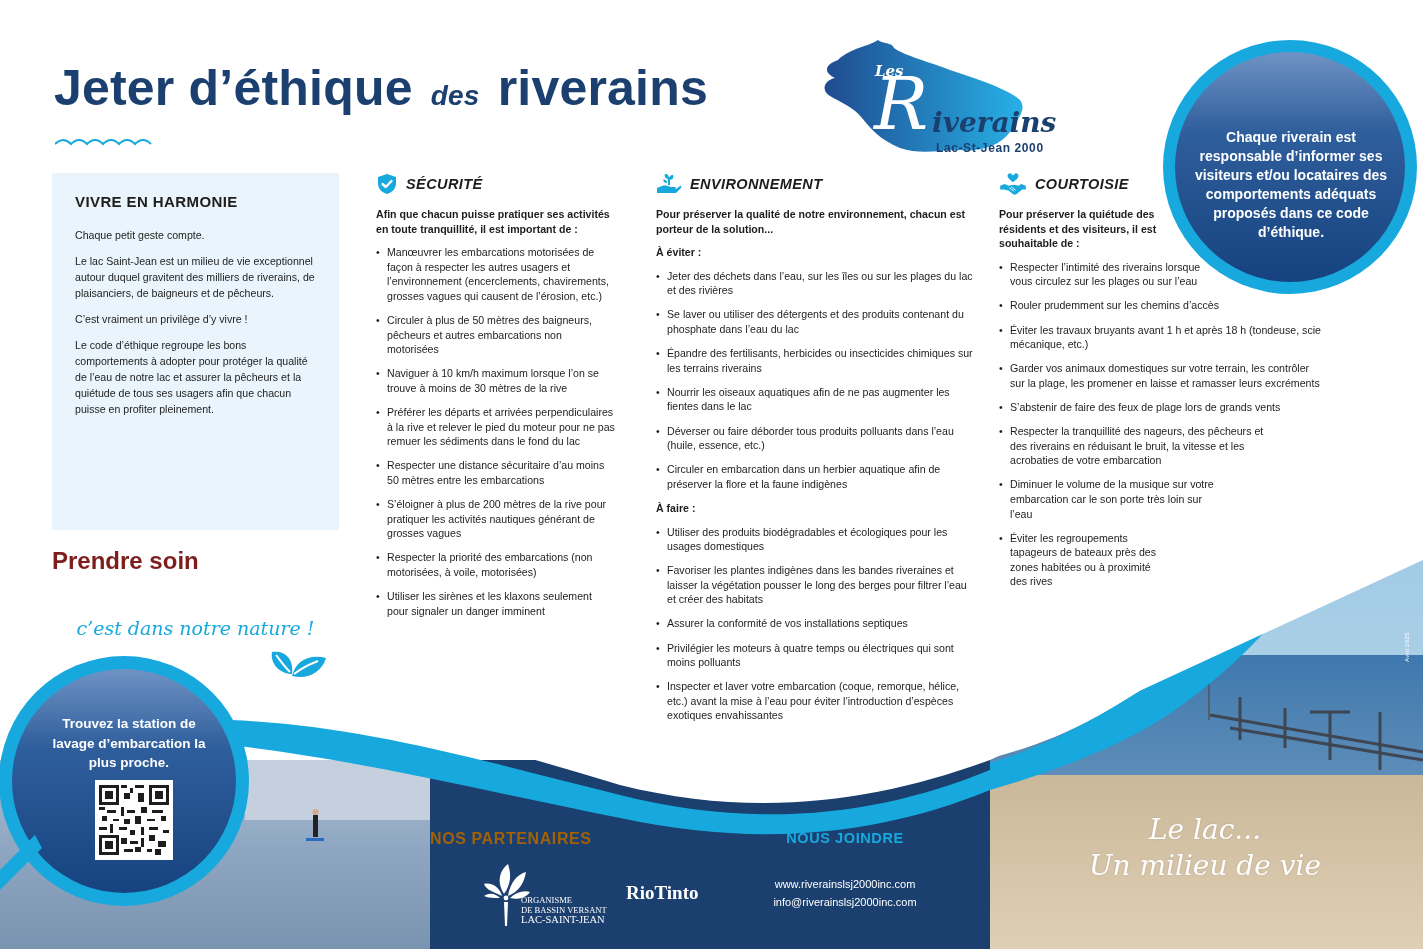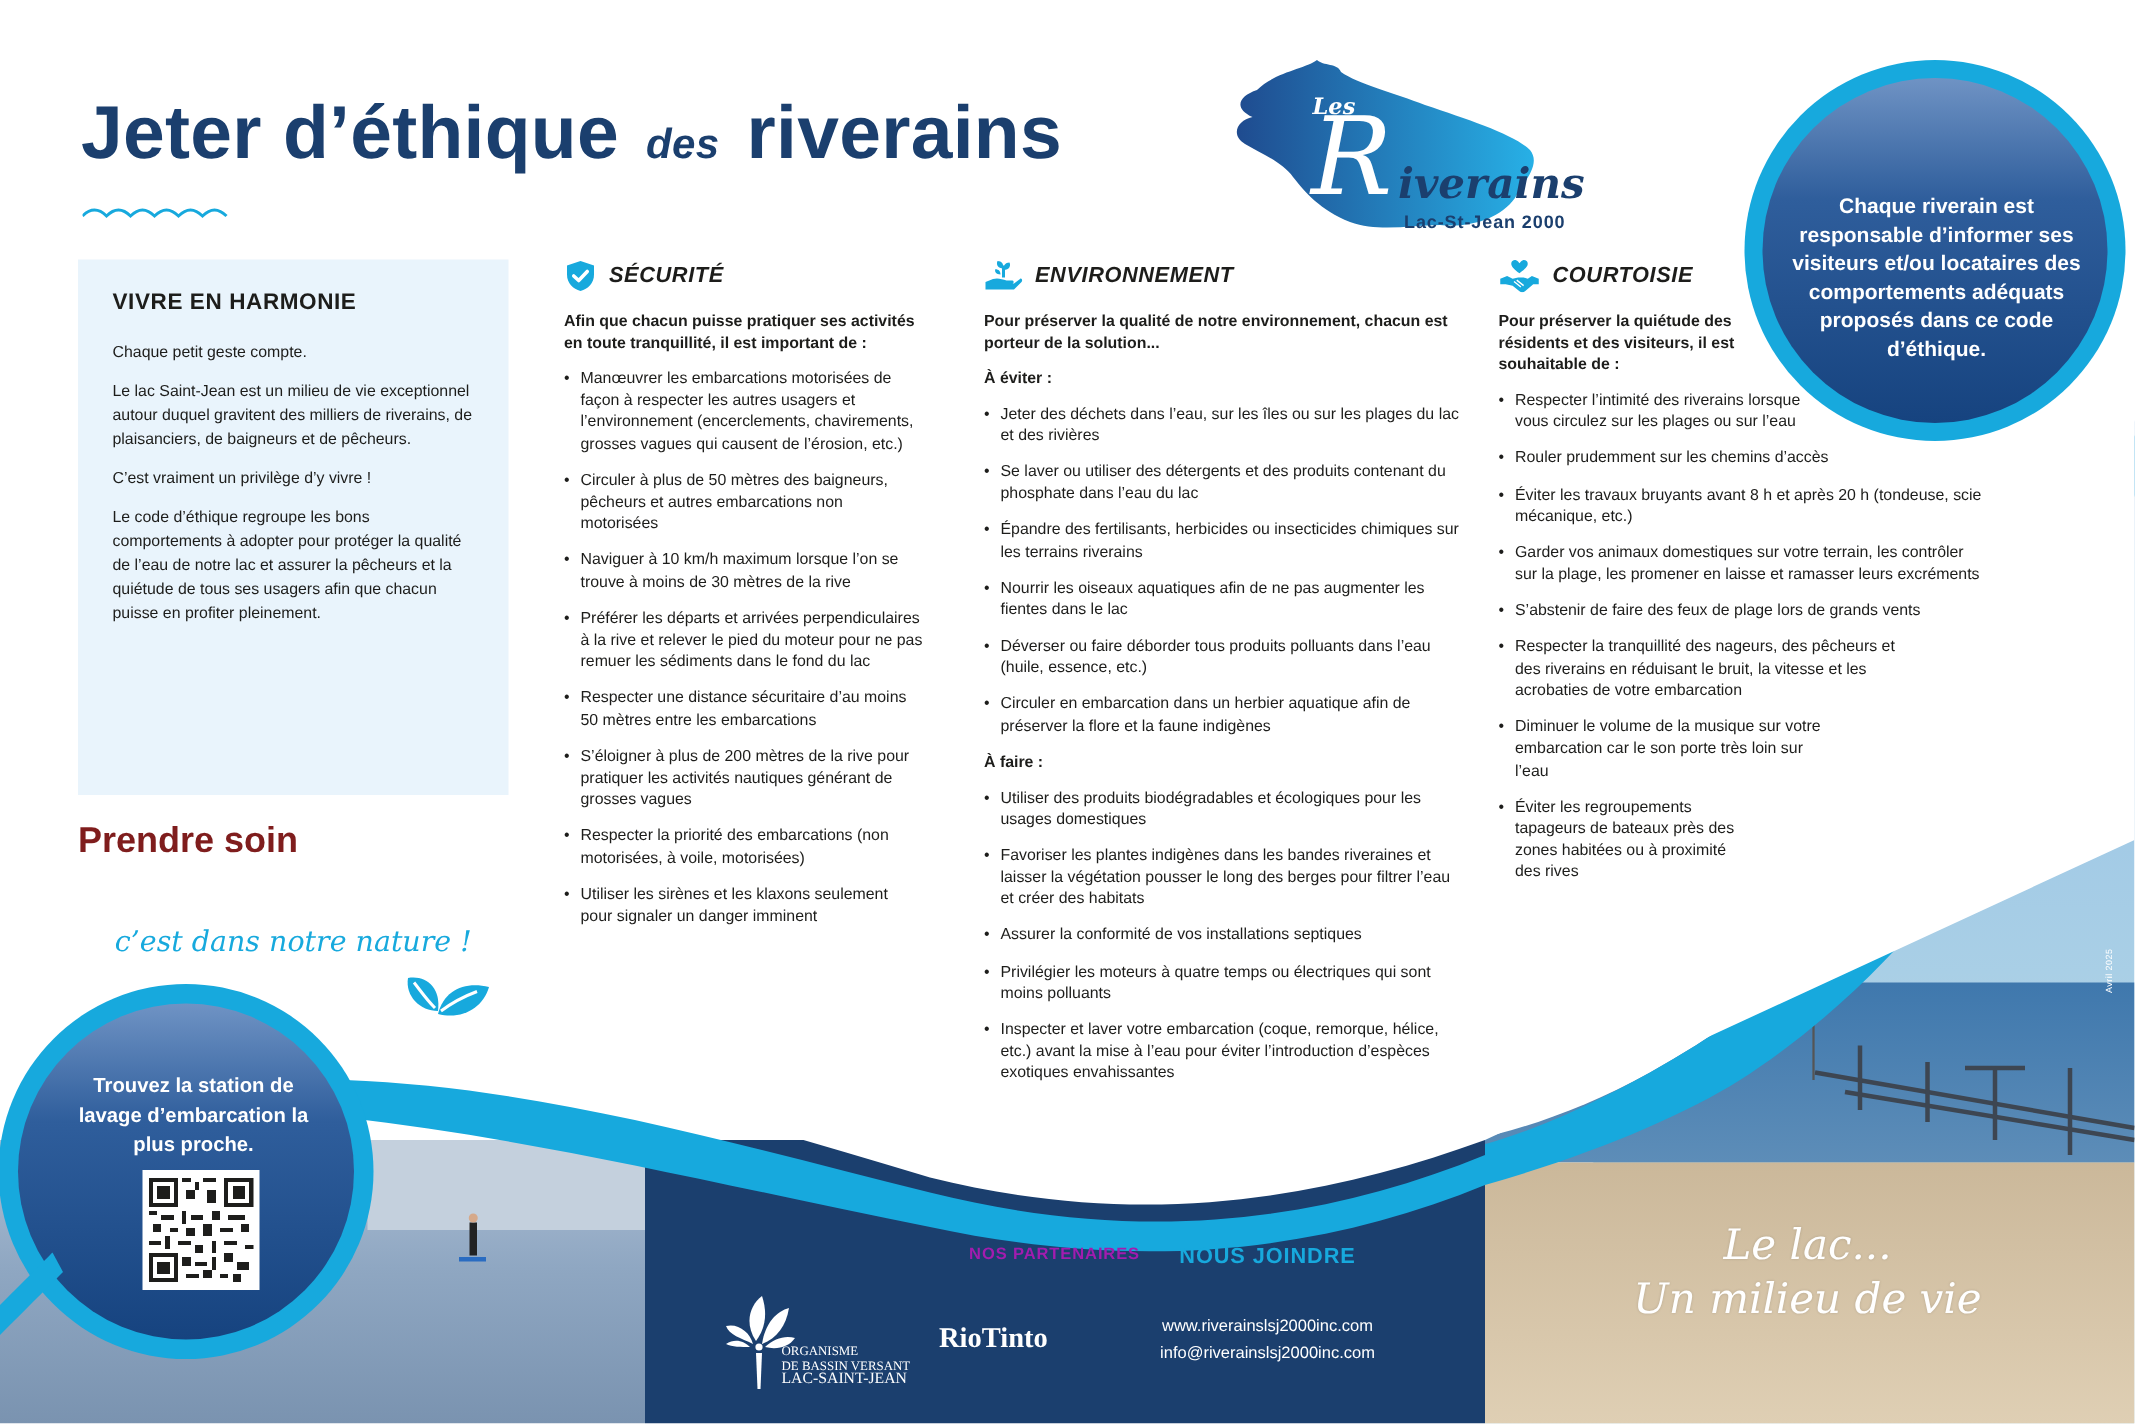--- a/index.html
+++ b/index.html
@@ -53,21 +53,21 @@
   .col-cour li.narrow1 { width: 210px; }
   .col-cour li.narrow2 { width: 270px; }
   .col-cour li.narrow3 { width: 225px; }
   .col-cour li.narrow4 { width: 160px; }
 
   
   .circle-bl-text { left: 44px; top: 714px; width: 170px; text-align: center; color: #fff; font-weight: 700; font-size: 13.5px; line-height: 19.5px; }
   .qr { left: 95px; top: 780px; width: 78px; height: 80px; background: #fff; padding: 4px; }
 
   
-  .partners-title { left: 430px; top: 830px; width: 330px; text-align: right; color: #a21caf; font-weight: 700; font-size: 11px; letter-spacing: 0.6px; }
+  .partners-title { left: 430px; top: 830px; width: 330px; text-align: left; color: #a16207; font-weight: 700; font-size: 16px; letter-spacing: 0.6px; }
   .contact-title { left: 740px; top: 830px; width: 210px; text-align: center; color: #17a9dd; font-weight: 700; font-size: 14.5px; letter-spacing: 0.6px; }
   .obv-logo { left: 482px; top: 852px; width: 120px; height: 75px; }
   .obv-text { left: 521px; top: 896px; color: #fff; font-family: "Liberation Serif", serif; font-size: 8.6px; line-height: 9.6px; }
   .obv-text .big { font-size: 10.5px; }
   .riotinto { left: 626px; top: 882px; color: #fff; font-family: "Liberation Serif", serif; font-weight: 700; font-size: 19px; }
   .contact { left: 740px; top: 875px; width: 210px; text-align: center; color: #fff; font-size: 11px; line-height: 18px; }
 
   
   .beach-script { left: 1040px; top: 812px; width: 330px; text-align: center; color: #fff; font-family: "DejaVu Serif", serif; font-style: italic; font-size: 28px; line-height: 36px; text-shadow: 0 0 2px rgba(0,0,0,0.15); }
   .print-date { left: 1404px; top: 662px; transform: rotate(-90deg); transform-origin: left top; color: #fff; font-size: 6px; white-space: nowrap; letter-spacing: 0.3px; }
@@ -244,21 +244,21 @@
       <path d="M14 10 C10 7 8 5 8 3 C8 1 10 0 11.5 0.5 C12.5 1 13.5 1.8 14 2.8 C14.5 1.8 15.5 1 16.5 0.5 C18 0 20 1 20 3 C20 5 18 7 14 10 Z" fill="#17a9dd"></path>
       <path d="M0 14 L5 12 L9 14 L13 13 L17 13 L20 14 L23 12 L28 14 L28 18 L24 18 L18 23 C17 24 15 24 14 23 L9 19 L4 18 L0 18 Z" fill="#17a9dd"></path>
       <path d="M10 16 L15 20 M12 15 L17 19" stroke="#fff" stroke-width="1" fill="none"></path>
     </svg>
     <h3>COURTOISIE</h3>
   </div>
   <p class="intro">Pour préserver la quiétude des résidents et des visiteurs, il est souhaitable de :</p>
   <ul>
     <li class="narrow1">Respecter l’intimité des riverains lorsque vous circulez sur les plages ou sur l’eau</li>
     <li>Rouler prudemment sur les chemins d’accès</li>
-    <li>Éviter les travaux bruyants avant 8 h et après 20 h (tondeuse, scie mécanique, etc.)</li>
+    <li>Éviter les travaux bruyants avant 1 h et après 18 h (tondeuse, scie mécanique, etc.)</li>
     <li>Garder vos animaux domestiques sur votre terrain, les contrôler sur la plage, les promener en laisse et ramasser leurs excréments</li>
     <li>S’abstenir de faire des feux de plage lors de grands vents</li>
     <li class="narrow2">Respecter la tranquillité des nageurs, des pêcheurs et des riverains en réduisant le bruit, la vitesse et les acrobaties de votre embarcation</li>
     <li class="narrow3">Diminuer le volume de la musique sur votre embarcation car le son porte très loin sur l’eau</li>
     <li class="narrow4">Éviter les regroupements tapageurs de bateaux près des zones habitées ou à proximité des rives</li>
   </ul>
 </div>
 
 <div class="layer circle-bl-text">Trouvez la station de lavage d’embarcation la plus proche.</div>
 <svg class="layer qr" viewBox="0 0 25 25" shape-rendering="crispEdges">

